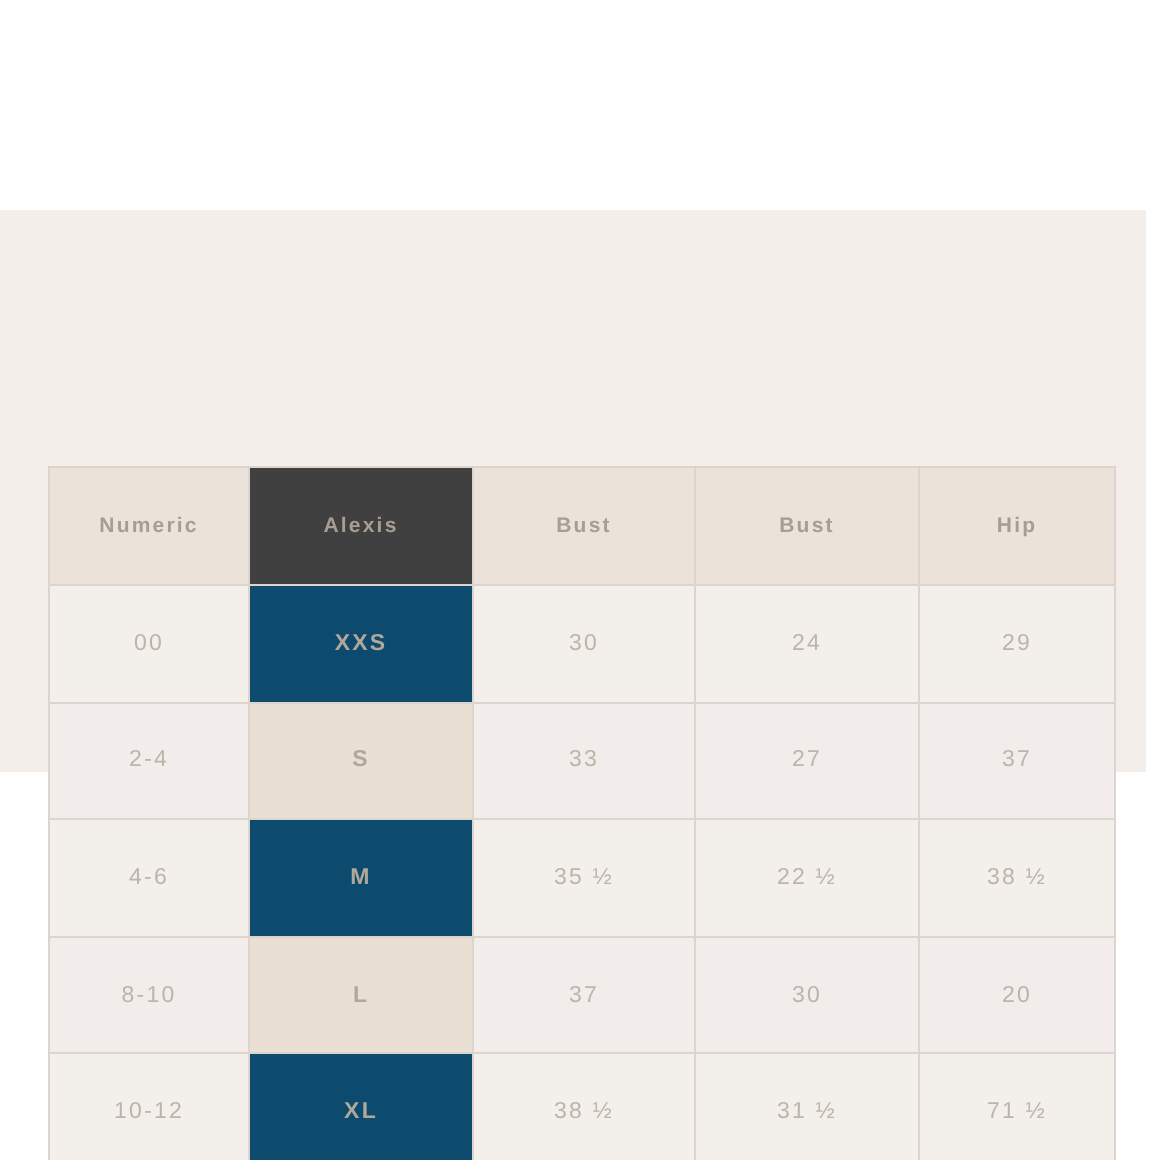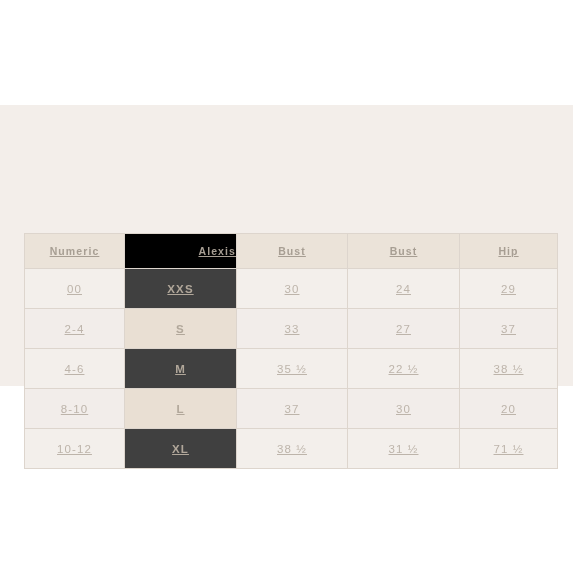--- a/index.html
+++ b/index.html
@@ -45,46 +45,44 @@
   table.size-chart col.c-alexis  { width: 112px; }
   table.size-chart col.c-bust    { width: 111px; }
   table.size-chart col.c-waist   { width: 112px; }
   table.size-chart col.c-hip     { width: 98px;  }
 
   table.size-chart th,
   table.size-chart td {
     border: 1px solid #ddd5cd;
     text-align: center;
     vertical-align: middle;
-    padding: 0;
+    padding: 12px;
     font-weight: normal;
-    text-decoration: underline;
   }
   table.size-chart thead th {
     height: 34px;
     background: #ebe3d9;
     color: #a79e93;
     font-size: 10.5px;
     letter-spacing: 1.1px;
     font-weight: bold;
   }
   table.size-chart thead th.col-alexis {
-    background: #000000;
-    text-align: right;
+    background: #404040;
   }
   table.size-chart tbody td {
     height: 33.6px;
     background: #f3efeb;
     color: #bdb4aa;
     font-size: 11.5px;
     letter-spacing: 1.1px;
     margin-left: 48px;
   }
   table.size-chart tbody td.col-alexis {
-    background: #404040;
+    background: #0c4a6e;
     color: #b1a79a;
     font-weight: bold;
   }
   table.size-chart tbody tr:nth-child(even) td {
     background: #f2edea;
   }
   table.size-chart tbody tr:nth-child(even) td.col-alexis {
     background: #e9dfd3;
   }
 </style>

